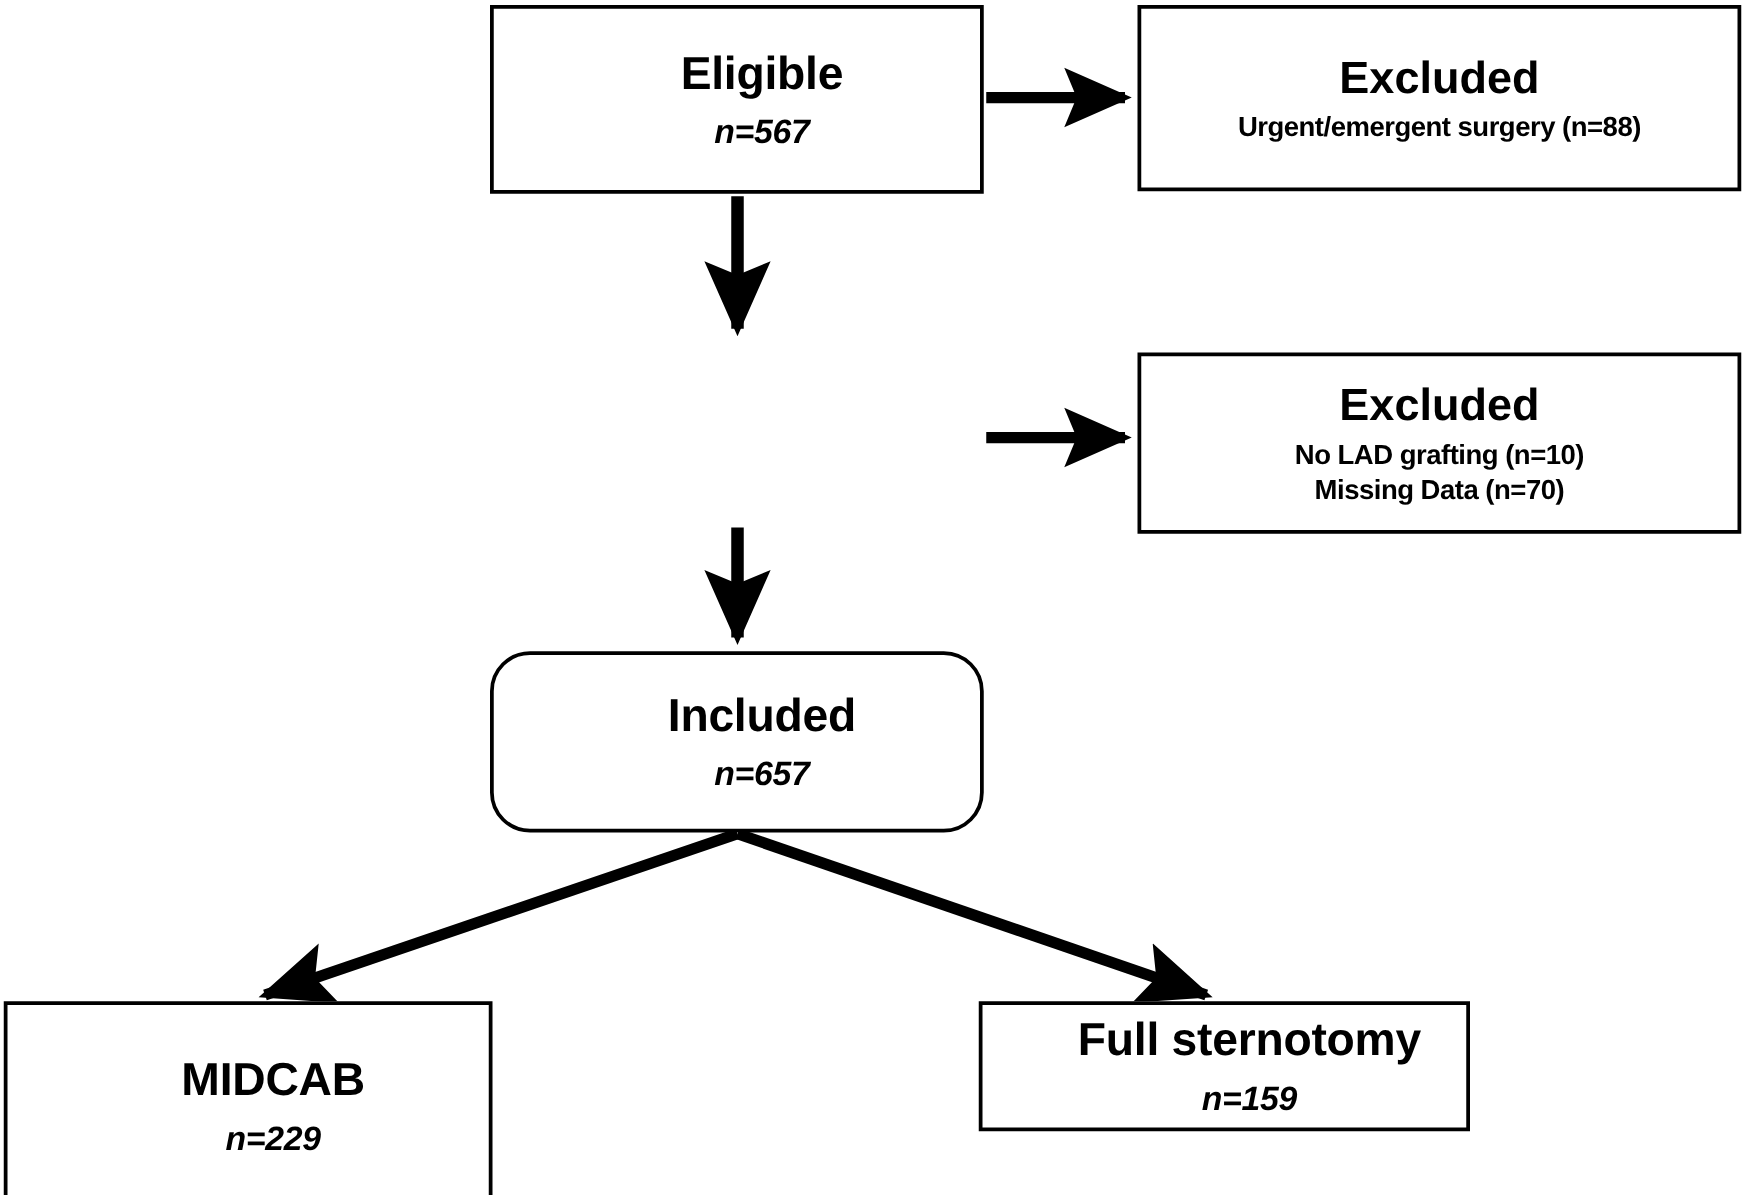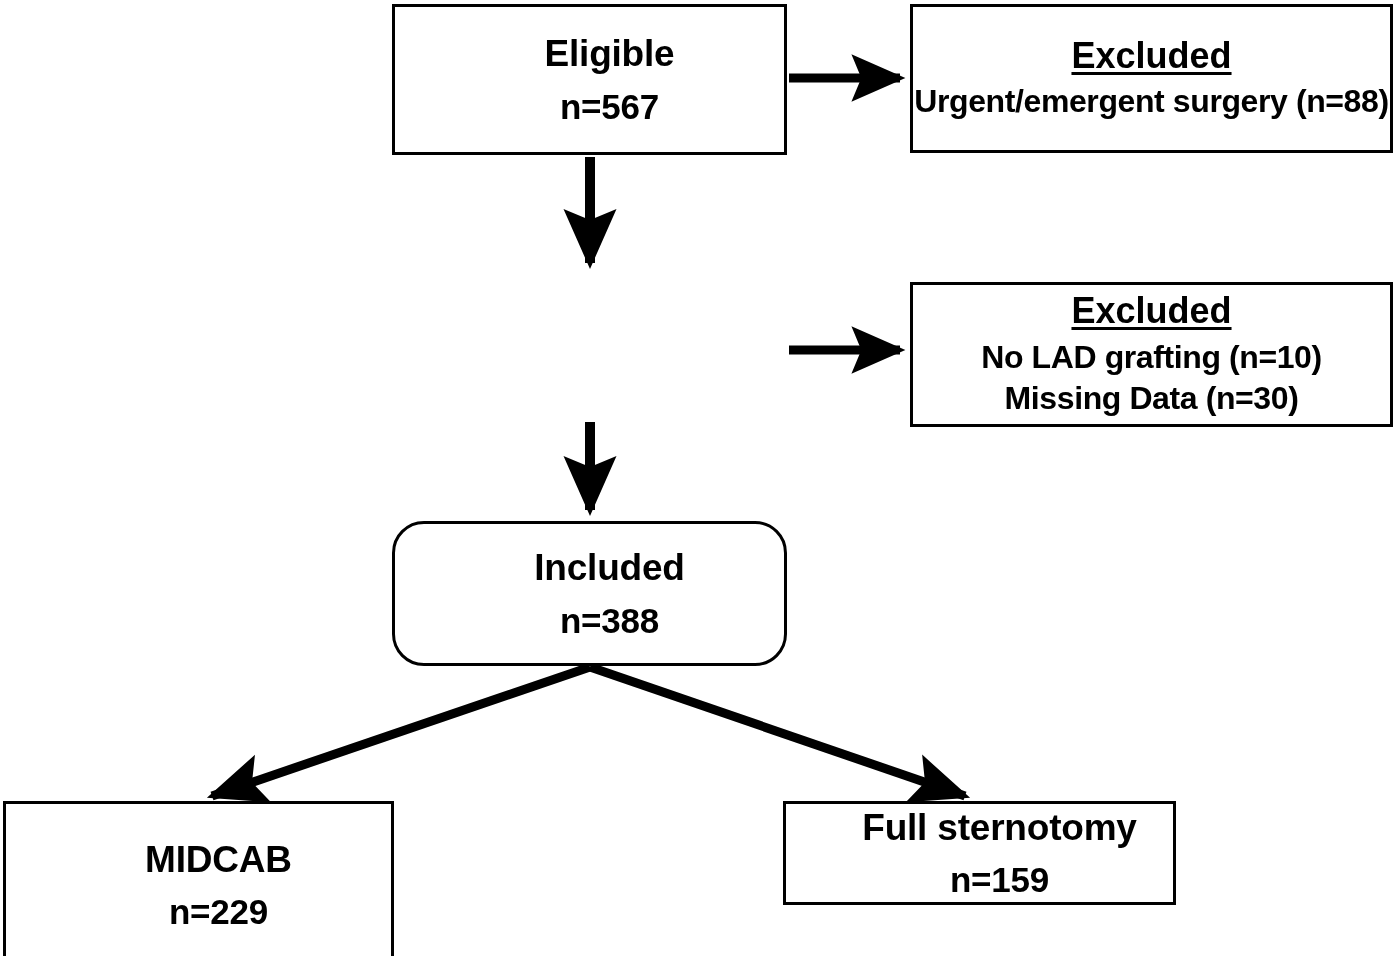--- a/index.html
+++ b/index.html
@@ -33,40 +33,40 @@
     white-space: nowrap;
     line-height: 1.18;
   }
   
   .node-main .title {
     font-size: 37px;
     font-weight: bold;
     letter-spacing: -0.2px;
   }
   .node-main .count {
-    font-size: 35px;
+    font-size: 27px;
     font-weight: bold;
     margin-top: 10px;
     letter-spacing: -0.2px;
+    font-style: italic;
   }
   
   .node-exclude {
     justify-content: center;
     padding: 4px 6px;
   }
   .node-exclude .title {
     font-size: 36px;
     font-weight: bold;
-    text-decoration: underline;
     text-underline-offset: 4px;
     margin-bottom: 4px;
     text-align: right;
   }
   .node-exclude .reason {
-    font-size: 32px;
+    font-size: 22px;
     font-weight: bold;
     line-height: 1.28;
     letter-spacing: -0.4px;
   }
   svg.connectors {
     position: absolute;
     left: 0;
     top: 0;
     width: 1400px;
     height: 956px;
@@ -108,26 +108,26 @@
 
   <div class="node node-exclude" style="left:910px; top:4px; width:483px; height:149px;">
     <span class="line title">Excluded</span>
     <span class="line reason">Urgent/emergent surgery (n=88)</span>
   </div>
 
 
   <div class="node node-exclude" style="left:910px; top:282px; width:483px; height:145px;">
     <span class="line title">Excluded</span>
     <span class="line reason">No LAD grafting (n=10)</span>
-    <span class="line reason">Missing Data (n=30)</span>
+    <span class="line reason">Missing Data (n=70)</span>
   </div>
 
   <div class="node node-main" style="left:392px; top:521px; width:395px; height:145px;border-radius:32px;">
     <span class="line title">Included</span>
-    <span class="line count">n=388</span>
+    <span class="line count">n=657</span>
   </div>
 
   <div class="node node-main" style="left:3px; top:801px; width:391px; height:168px;">
     <span class="line title">MIDCAB</span>
     <span class="line count">n=229</span>
   </div>
 
   <div class="node node-main" style="left:783px; top:801px; width:393px; height:104px;">
     <span class="line title">Full sternotomy</span>
     <span class="line count">n=159</span>

